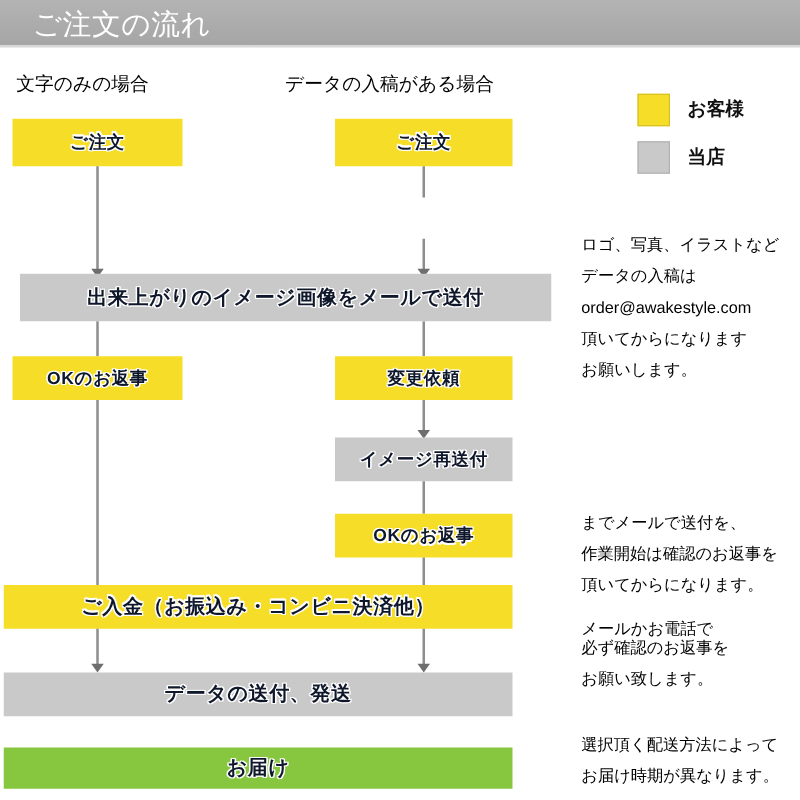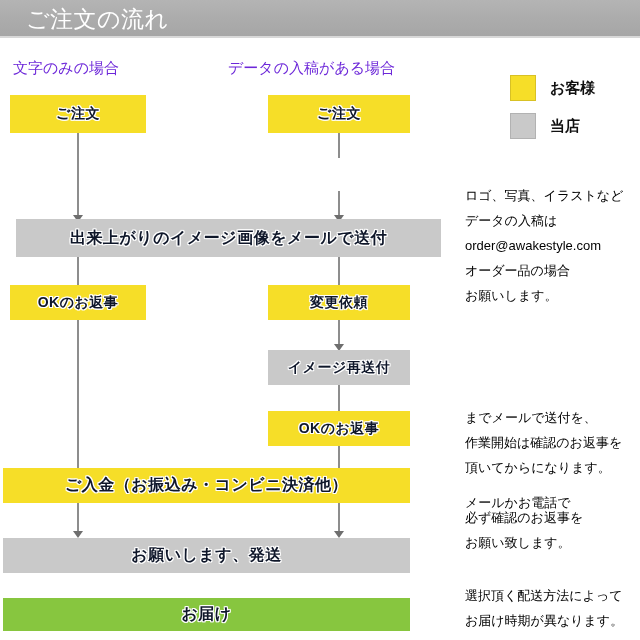--- a/index.html
+++ b/index.html
@@ -42,21 +42,21 @@
     color: #ffffff;
     letter-spacing: 0.5px;
     white-space: nowrap;
   }
 
   
   .col-head {
     position: absolute;
     font-size: 15px;
     line-height: 20px;
-    color: #6d28d9;
+    color: #000000;
     white-space: nowrap;
   }
   .col-head.left  { left: 13px;  top: 58px; }
   .col-head.right { left: 228px; top: 58px; }
 
   
   .node {
     position: absolute;
     display: flex;
     align-items: center;
@@ -172,34 +172,34 @@
   <div class="node gray big" style="left:0px; top:219px; width:425px; height:38px;margin-left:16px;">出来上がりのイメージ画像をメールで送付</div>
 
   <div class="node yellow big" style="left:3px; top:468px; width:407px; height:35px;">ご入金（お振込み・コンビニ決済他）</div>
 
   <div class="conn" style="left:77px; top:503px; height:32px;"></div>
   <div class="arrowhead" style="left:73px; top:531px;"></div>
 
   <div class="conn" style="left:338px; top:503px; height:32px;"></div>
   <div class="arrowhead" style="left:334px; top:531px;"></div>
 
-  <div class="node gray big" style="left:3px; top:538px; width:407px; height:35px;">お願いします、発送</div>
+  <div class="node gray big" style="left:3px; top:538px; width:407px; height:35px;">データの送付、発送</div>
 
   <div class="node green big" style="left:3px; top:598px; width:407px; height:33px;">お届け</div>
 
   <div class="legend-swatch yellow" style="left:510px; top:75px;"></div>
   <div class="legend-label" style="left:550px; top:75px;">お客様</div>
 
   <div class="legend-swatch gray" style="left:510px; top:113px;"></div>
   <div class="legend-label" style="left:550px; top:113px;">当店</div>
 
   <div class="note" style="left:465px; top:183px;">ロゴ、写真、イラストなど</div>
   <div class="note" style="left:465px; top:208px;">データの入稿は</div>
   <div class="note email" style="left:465px; top:233px;">order@awakestyle.com</div>
-  <div class="note" style="left:465px; top:258px;">オーダー品の場合</div>
+  <div class="note" style="left:465px; top:258px;">頂いてからになります</div>
   <div class="note" style="left:465px; top:283px;">お願いします。</div>
 
   <div class="note" style="left:465px; top:405px;">までメールで送付を、</div>
   <div class="note" style="left:465px; top:430px;">作業開始は確認のお返事を</div>
   <div class="note" style="left:465px; top:455px;">頂いてからになります。</div>
   <div class="note" style="left:465px; top:490px;">メールかお電話で</div>
   <div class="note" style="left:465px; top:505px;">必ず確認のお返事を</div>
   <div class="note" style="left:465px; top:530px;">お願い致します。</div>
 
   <div class="note" style="left:465px; top:583px;">選択頂く配送方法によって</div>

